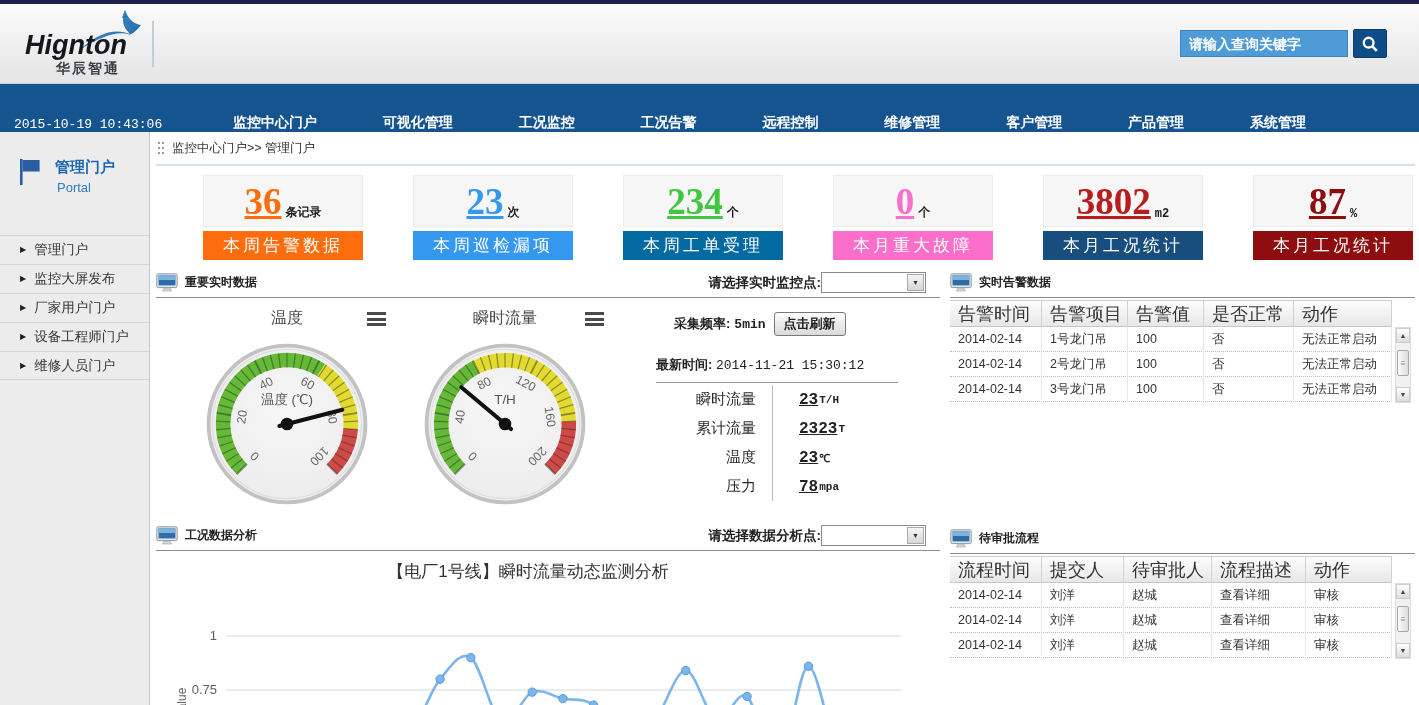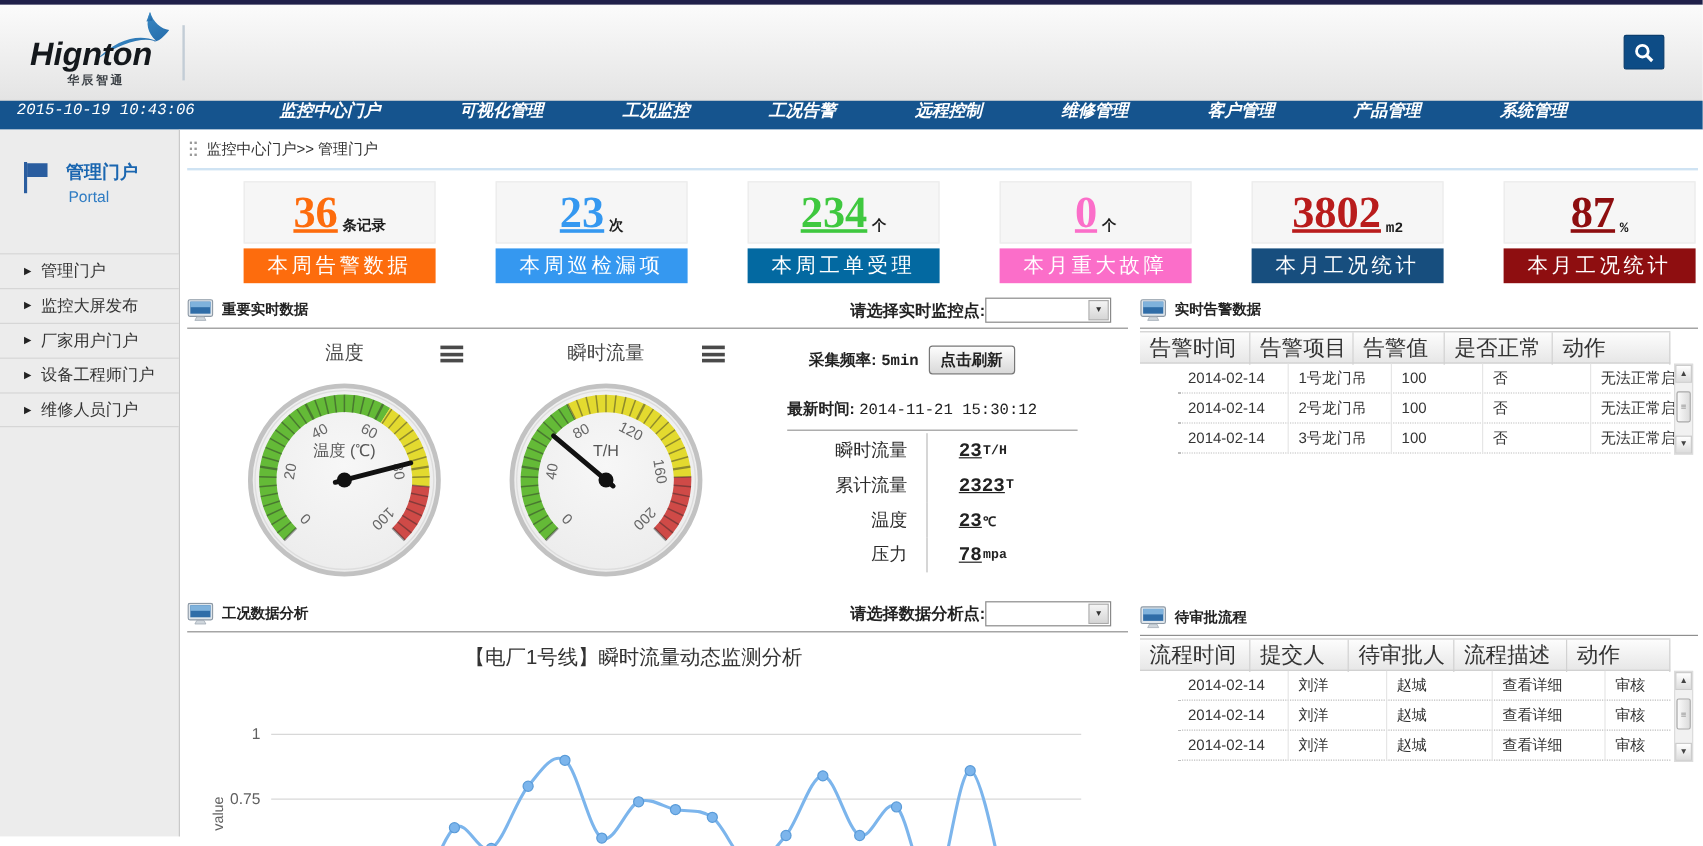--- a/index.html
+++ b/index.html
@@ -7,35 +7,35 @@
               font-family:"Liberation Sans", sans-serif; }
   .top-strip { height:4px; background:#20204a; }
 
   
   .app-header { height:80px; background:linear-gradient(#fbfbfb,#e4e4e4);
                 border-bottom:1px solid #cfcfcf; display:flex; align-items:center; }
   .logo { position:relative; width:128px; height:72px; margin-left:8px; flex:none; }
   .logo-deer { position:absolute; right:-6px; top:0; }
   .logo-text { position:absolute; left:17px; top:22px; font-size:27px; font-weight:bold;
                font-style:italic; color:#14181c; letter-spacing:0; }
-  .logo-sub { position:absolute; left:48px; top:52px; font-size:10px; color:#3a3f44;
+  .logo-sub { position:absolute; left:48px; top:52px; font-size:14px; color:#3a3f44;
               letter-spacing:2px; font-weight:bold; }
   .v-divider { width:2px; height:46px; background:#c3cdd6; margin:0 12px 0 16px; flex:none; }
   .app-title { font-size:30px; font-weight:bold; color:#1d5fae;
                text-shadow:0 1px 0 rgba(255,255,255,.7); letter-spacing:1px; }
   .search { margin-left:auto; margin-right:32px; display:flex; align-items:center; }
   .search-input { width:168px; height:27px; background:#4f9bd8; border:1px solid #3a84c2;
                   color:#fff; font-size:14px; font-weight:bold; padding:0 8px; outline:none; }
   .search-input::placeholder { color:#fff; opacity:1; }
   .search-btn { width:34px; height:29px; margin-left:5px; background:#0d4c86;
                 border:1px solid #0a3d6d; border-radius:2px; cursor:pointer;
                 display:flex; align-items:center; justify-content:center; }
 
   
-  .main-nav { height:24px; background:#15548e; display:flex; align-items:flex-start; color:#fff;font-style:italic; }
+  .main-nav { height:48px; background:#15548e; display:flex; align-items:flex-end; color:#fff; }
   .nav-time { width:200px; padding-left:14px; font-family:"Liberation Mono", monospace;
               font-size:13px; flex:none; }
   .nav-items { flex:1; display:flex; justify-content:space-around; padding-right:80px; }
   .nav-item { color:#fff; font-size:14px; font-weight:bold; text-decoration:none; cursor:pointer; }
 
   
   .content { display:flex; height:589px; }
   .sidebar { width:150px; flex:none; background:#ececec; border-right:1px solid #c9c9c9; }
   .portal { display:flex; gap:13px; padding:26px 0 26px 18px; }
   .portal-title { font-size:15px; font-weight:bold; color:#1a66b0; }
@@ -115,21 +115,21 @@
   #line-chart { display:block; }
 
   
   .data-table { display:flex; margin-top:2px; }
   .tbl { width:442px; flex:none; }
   .tbl-head { display:grid; height:27px; align-items:center;
               background:linear-gradient(#fdfdfd,#e7e7e7);
               border-top:1px solid #ccc; border-bottom:1px solid #c6c6c6; }
   .tbl-head .cell { font-size:18px; color:#333; padding-left:8px; height:27px;
                     line-height:26px; border-right:1px solid #d2d2d2; overflow:hidden; }
-  .tbl-row { display:grid; height:25px; align-items:center; border-bottom:1px dotted #bdbdbd;margin-left:32px; }
+  .tbl-row { display:grid; height:25px; align-items:center; border-bottom:1px dotted #bdbdbd; }
   .tbl-row .cell { font-size:12.5px; color:#333; padding-left:8px; height:25px;
                    line-height:24px; border-right:1px solid #e6e6e6; overflow:hidden; }
   .sbar { width:16px; margin-left:3px; margin-top:27px; height:76px; display:flex;
           flex-direction:column; background:#f1f1f1; border:1px solid #dcdcdc; }
   .sb-btn { height:15px; flex:none; display:flex; align-items:center; justify-content:center;
             font-size:7px; color:#444; background:linear-gradient(#fff,#ddd);
             border:1px solid #ccc; cursor:pointer; }
   .sb-track { flex:1; position:relative; }
   .sb-thumb { position:absolute; top:7px; left:1px; right:1px; height:26px;
               background:linear-gradient(90deg,#fafafa,#dcdcdc); border:1px solid #a8a8a8;
@@ -164,20 +164,21 @@
   <div class="logo">
     <svg class="logo-deer" width="64" height="44" viewBox="0 0 64 44">
       <path d="M2 42 C20 24 38 20 52 26 C45 19 43 12 47 2 C50 11 56 16 63 17 C57 25 51 28 50 26 C40 23 22 28 2 42 Z" fill="url(#deerGrad)"></path>
       <path d="M47 2 L44 10 L49 9 Z" fill="url(#deerGrad)"></path>
     </svg>
     <div class="logo-text">Hignton</div>
     <div class="logo-sub">华辰智通</div>
   </div>
   <div class="v-divider"></div>
   <div class="search">
+    <input class="search-input" placeholder="请输入查询关键字" style="">
     <button class="search-btn">
       <svg width="18" height="18" viewBox="0 0 20 20">
         <circle cx="8.5" cy="8.5" r="5.4" fill="none" stroke="#fff" stroke-width="2.6"></circle>
         <line x1="12.6" y1="12.6" x2="17.6" y2="17.6" stroke="#fff" stroke-width="3"></line>
       </svg>
     </button>
   </div>
 </header>
 
 <nav class="main-nav">

